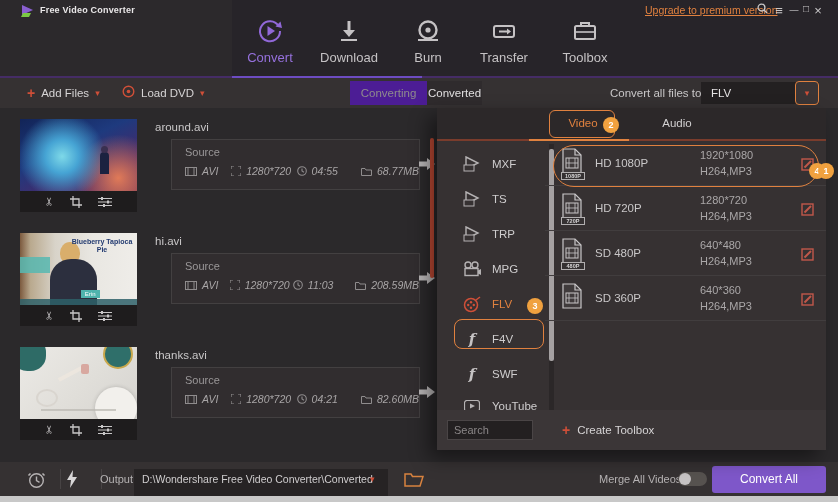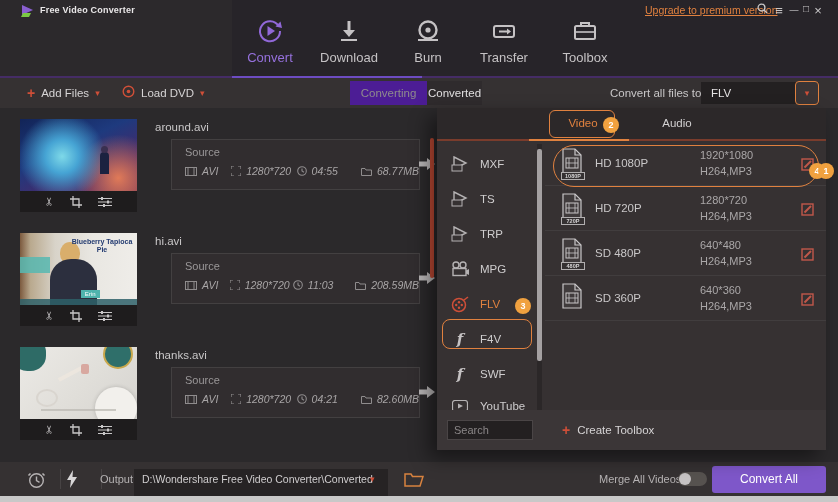--- a/index.html
+++ b/index.html
@@ -63,21 +63,21 @@
   .panel-tabs{position:absolute;left:0;top:0;width:389px;height:33px;background:#2c2829;}
   .ptab{position:absolute;top:0;height:31px;line-height:31px;text-align:center;font-size:11.5px;color:#d2d0d1;cursor:pointer;}
   .ptab-recently{left:18px;width:80px;}
   .ptab-video{left:116px;width:60px;color:#e0813f;}
   .ptab-audio{left:210px;width:60px;}
   .ptab-device{left:305px;width:60px;}
   .video-highlight{position:absolute;left:112px;top:2px;width:66px;height:28px;border:1.5px solid #e0813f;border-radius:6px;}
   .tabs-underline{position:absolute;left:0;top:31px;width:389px;height:2px;background:#7a3c2c;}
   .tabs-underline-active{position:absolute;left:92px;top:31px;width:100px;height:2px;background:#e0823f;}
 
-  .format-col{position:absolute;left:0;top:33px;width:108px;height:269px;}
+  .format-col{position:absolute;left:12px;top:33px;width:108px;height:269px;}
   .fmt-row{position:absolute;left:0;width:100px;height:26px;display:flex;align-items:center;cursor:pointer;}
   .fmt-icon{width:22px;margin-left:12px;display:flex;justify-content:center;}
   .fmt-label{margin-left:9px;font-size:11.5px;color:#cfcdce;}
   .fmt-selected-box{position:absolute;left:5px;top:178px;width:90px;height:30px;border:1.5px solid #e0813f;border-radius:8px;}
   .fmt-row.selected .fmt-label{color:#e0813f;}
   .flashF{font-family:"DejaVu Serif",serif;font-style:italic;font-weight:bold;font-size:15px;color:#c5c2c3;line-height:1;}
   .fmt-scroll-track{position:absolute;left:100px;top:3px;width:5px;height:266px;background:#2b2728;}
   .fmt-scroll-thumb{position:absolute;left:100px;top:8px;width:5px;height:212px;background:#a5a1a2;border-radius:2px;}
 
   .preset-col{position:absolute;left:108px;top:33px;width:281px;height:269px;}

